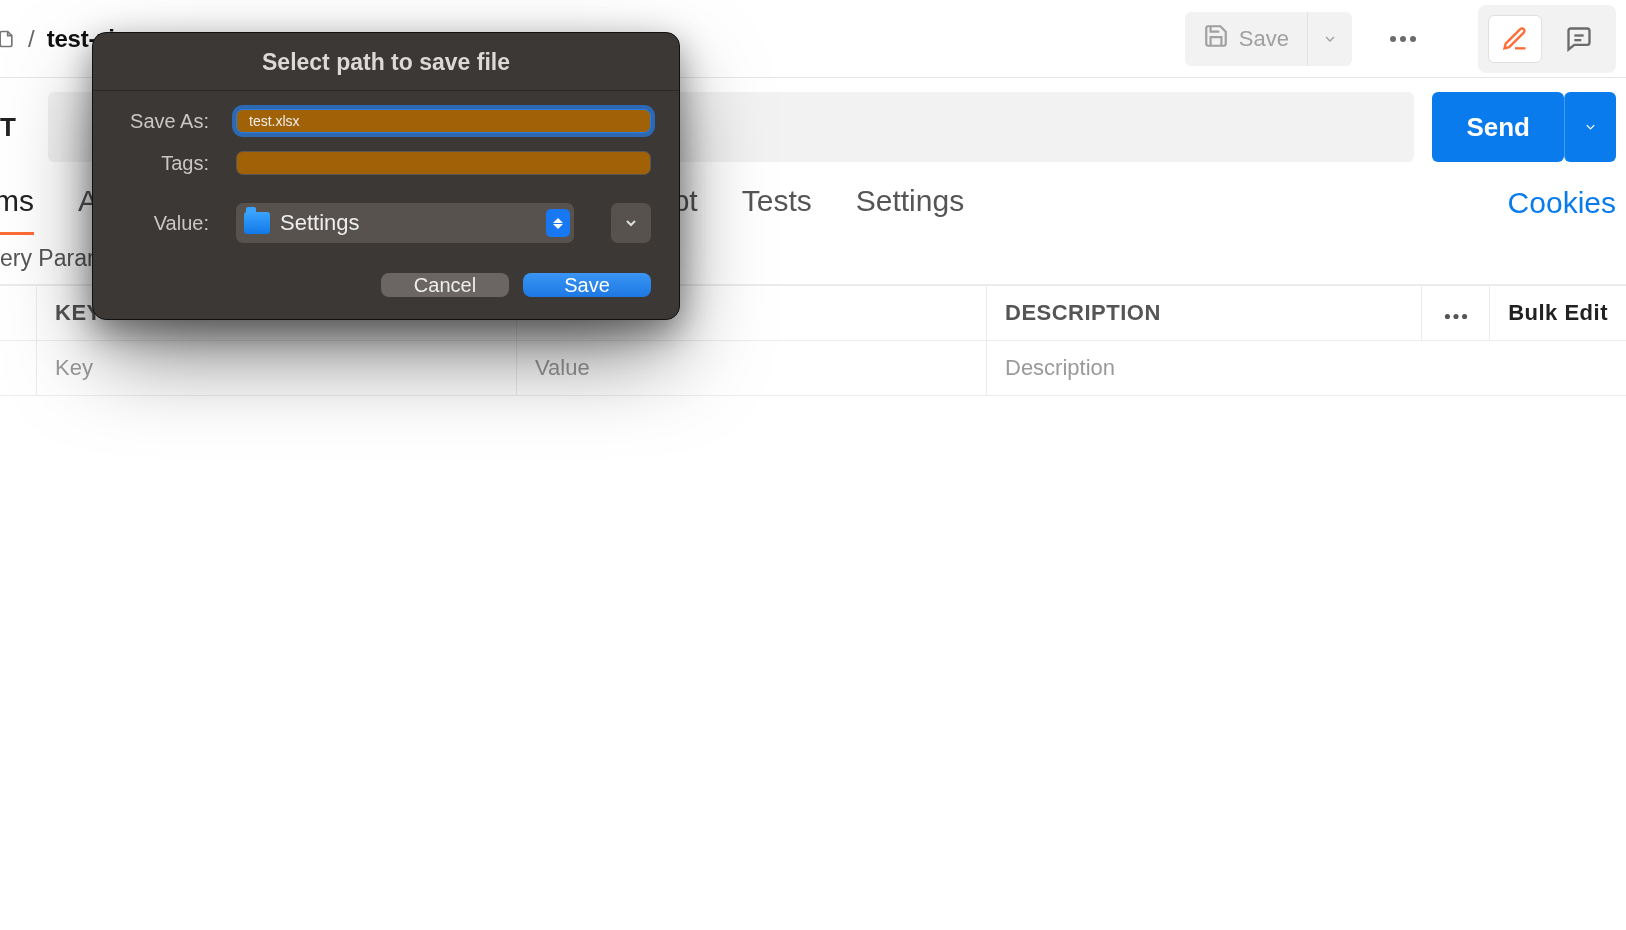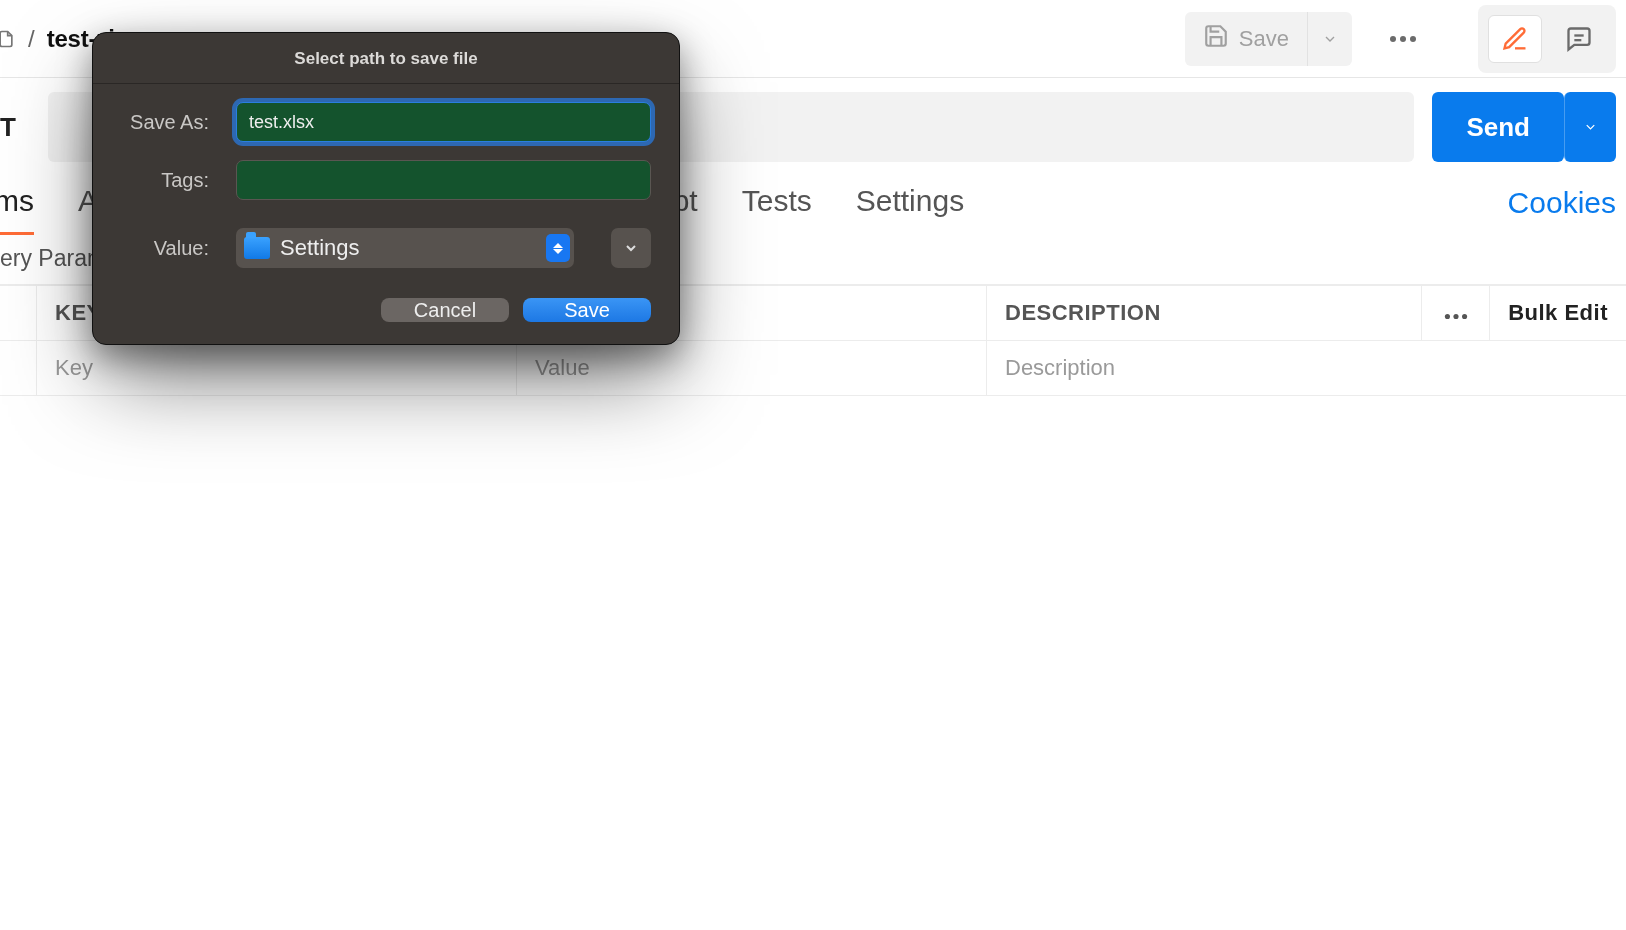--- a/index.html
+++ b/index.html
@@ -187,21 +187,21 @@
     top: 32px;
     width: 588px;
     background: #3c3835;
     border: 1px solid #111;
     border-radius: 14px;
     box-shadow: 0 40px 90px -10px rgba(0,0,0,0.55), 0 12px 34px rgba(0,0,0,0.4);
     color: #e9e7e5;
   }
   .modal-title {
     text-align: center;
-    font-size: 17px;
+    font-size: 23px;
     font-weight: 600;
     padding: 16px 0 14px 0;
     color: #dcdad8;
     border-bottom: 1px solid #2a2725;
   }
   .modal-body {
     padding: 18px 28px 8px 28px;
   }
   .field-row {
     display: flex;
@@ -210,26 +210,26 @@
     margin-bottom: 18px;
   }
   .field-label {
     width: 88px;
     text-align: right;
     font-size: 20px;
     color: #c9c7c5;
   }
   .text-input {
     flex: 1;
-    height: 40px;
-    background: #14532d;
+    height: 24px;
+    background: #a16207;
     border: 1px solid #5a5652;
     border-radius: 7px;
     color: #eee;
-    font-size: 18px;
+    font-size: 14px;
     padding: 0 12px;
     outline: none;
   }
   .text-input.focus {
     box-shadow: 0 0 0 4px rgba(40,120,220,0.75);
     border-color: #2a7ee0;
   }
   .where-select {
     flex: 1;
     display:flex;

